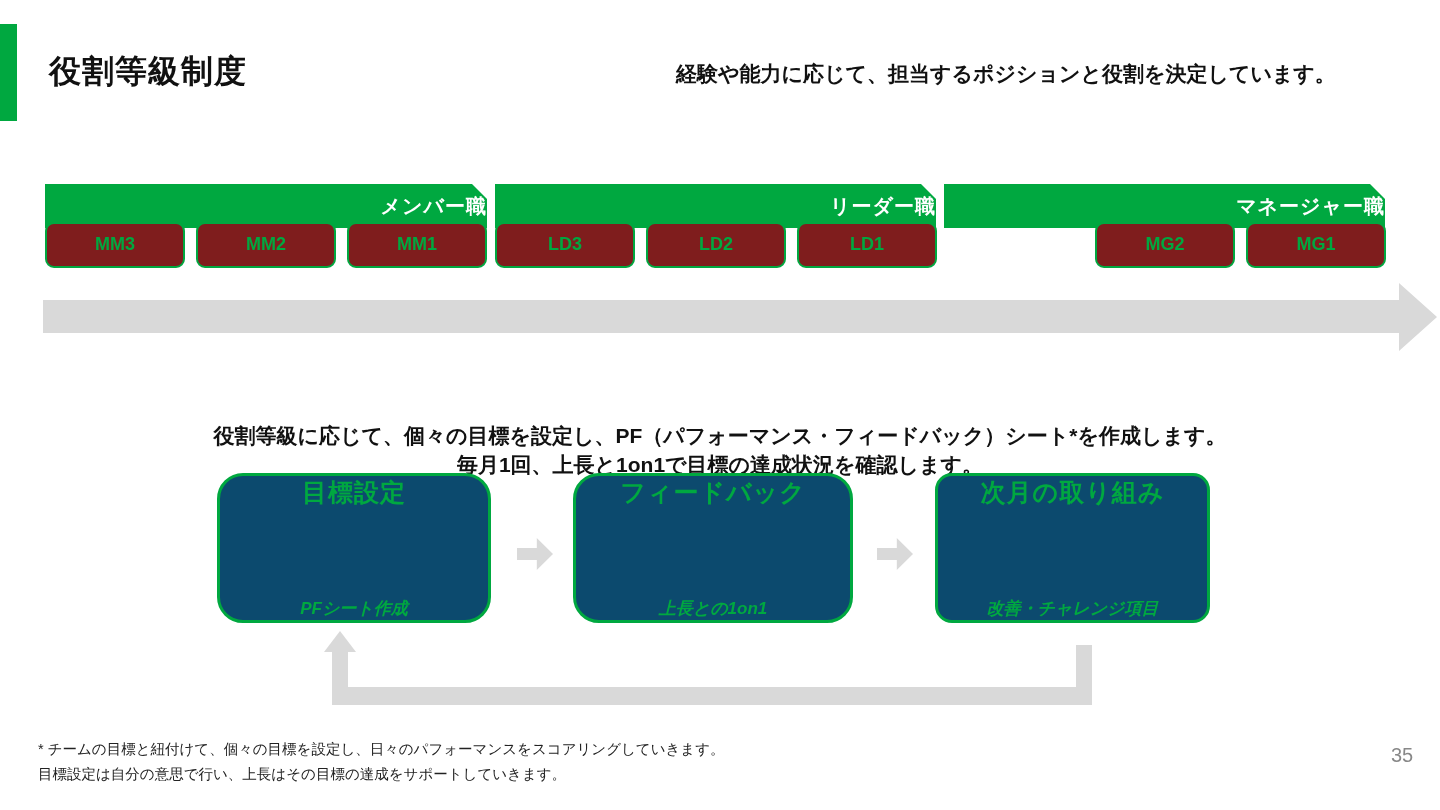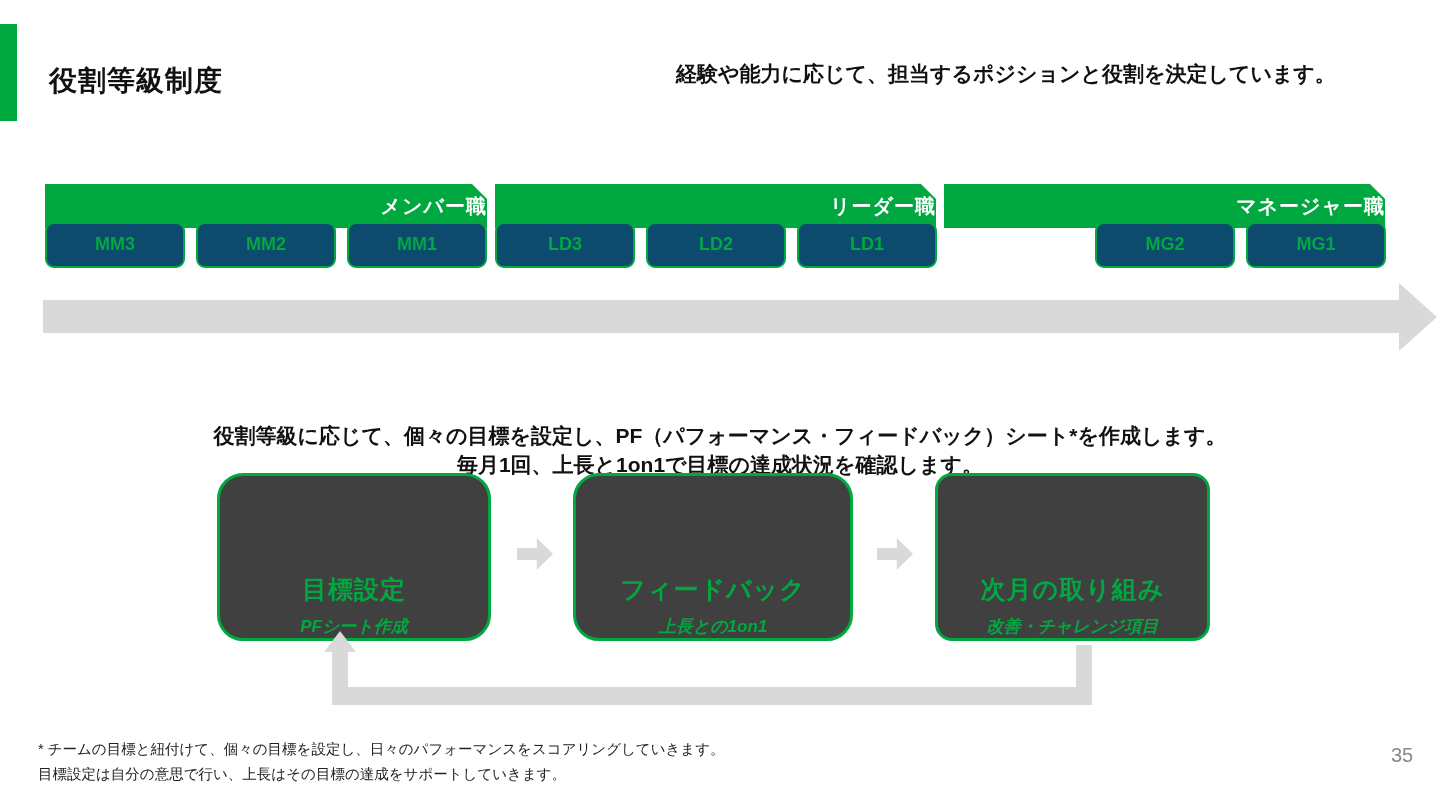--- a/index.html
+++ b/index.html
@@ -1,42 +1,42 @@
 <!DOCTYPE html>
 <html><head>
 <meta charset="utf-8">
 <style>
   * { margin:0; padding:0; box-sizing:border-box; }
   html,body { width:1440px; height:810px; }
   body { font-family:"Liberation Sans","DejaVu Sans",sans-serif; background:#ffffff; overflow:hidden; }
   .slide { position:relative; width:1440px; height:810px; background:#ffffff; }
 
   .accent-bar { position:absolute; left:0; top:24px; width:17px; height:97px; background:#00A840; }
-  .slide-title { position:absolute; left:49px; top:62px; font-size:28px; font-weight:700; color:#111; letter-spacing:1px; }
+  .slide-title { position:absolute; left:49px; top:50px; font-size:32px; font-weight:700; color:#111; letter-spacing:1px; }
   .slide-subtitle { position:absolute; left:676px; top:60px; width:740px; font-size:21px; font-weight:700; color:#111; }
 
   .cat-bar { position:absolute; top:184px; height:44px; background:#00A840; color:#fff;
              font-size:20px; font-weight:700; text-align:right; line-height:44px; letter-spacing:1px;
              clip-path:polygon(0 0, calc(100% - 15px) 0, 100% 15px, 100% 100%, 0 100%); }
   .cat-member  { left:45px;  width:442px; }
   .cat-leader  { left:495px; width:441px; }
   .cat-manager { left:944px; width:441px;padding-left:36px; }
 
-  .grade-box { position:absolute; top:222px; width:140px; height:46px; background:#0c4a6e;
+  .grade-box { position:absolute; top:222px; width:140px; height:46px; background:#7f1d1d;
                border:2.5px solid #00A840; border-radius:9px; color:#00A840;
                font-size:18px; font-weight:700; text-align:center; line-height:41px; }
 
   .big-arrow { position:absolute; left:43px; top:283px; }
 
   .description { position:absolute; left:0; top:378px; width:1440px; text-align:center;
                  font-size:21px; font-weight:700; color:#111; line-height:29px;margin-top:43px; }
 
-  .flow-box { position:absolute; top:473px; height:168px; background:#404040;
+  .flow-box { position:absolute; top:473px; height:150px; background:#0c4a6e;
               border:3px solid #00A840; border-radius:26px;
-              display:flex; flex-direction:column; align-items:center; justify-content:flex-end; gap:9px; }
+              display:flex; flex-direction:column; align-items:center; justify-content:space-between; gap:9px; }
   .flow-box .step-title { color:#00A840; font-size:25px; font-weight:700; letter-spacing:1px; }
   .flow-box .step-sub   { color:#00A840; font-size:17px; font-weight:700;font-style:italic; }
   .flow-1 { left:217px; width:274px; }
   .flow-2 { left:573px; width:280px; }
   .flow-3 { left:935px; width:275px;border-radius:17px; }
 
   .mini-arrow { position:absolute; top:538px; width:36px; height:32px; background:#D9D9D9;
                 clip-path:polygon(0 31%, 55% 31%, 55% 0, 100% 50%, 55% 100%, 55% 69%, 0 69%); }
   .mini-arrow-1 { left:517px; }
   .mini-arrow-2 { left:877px; }

